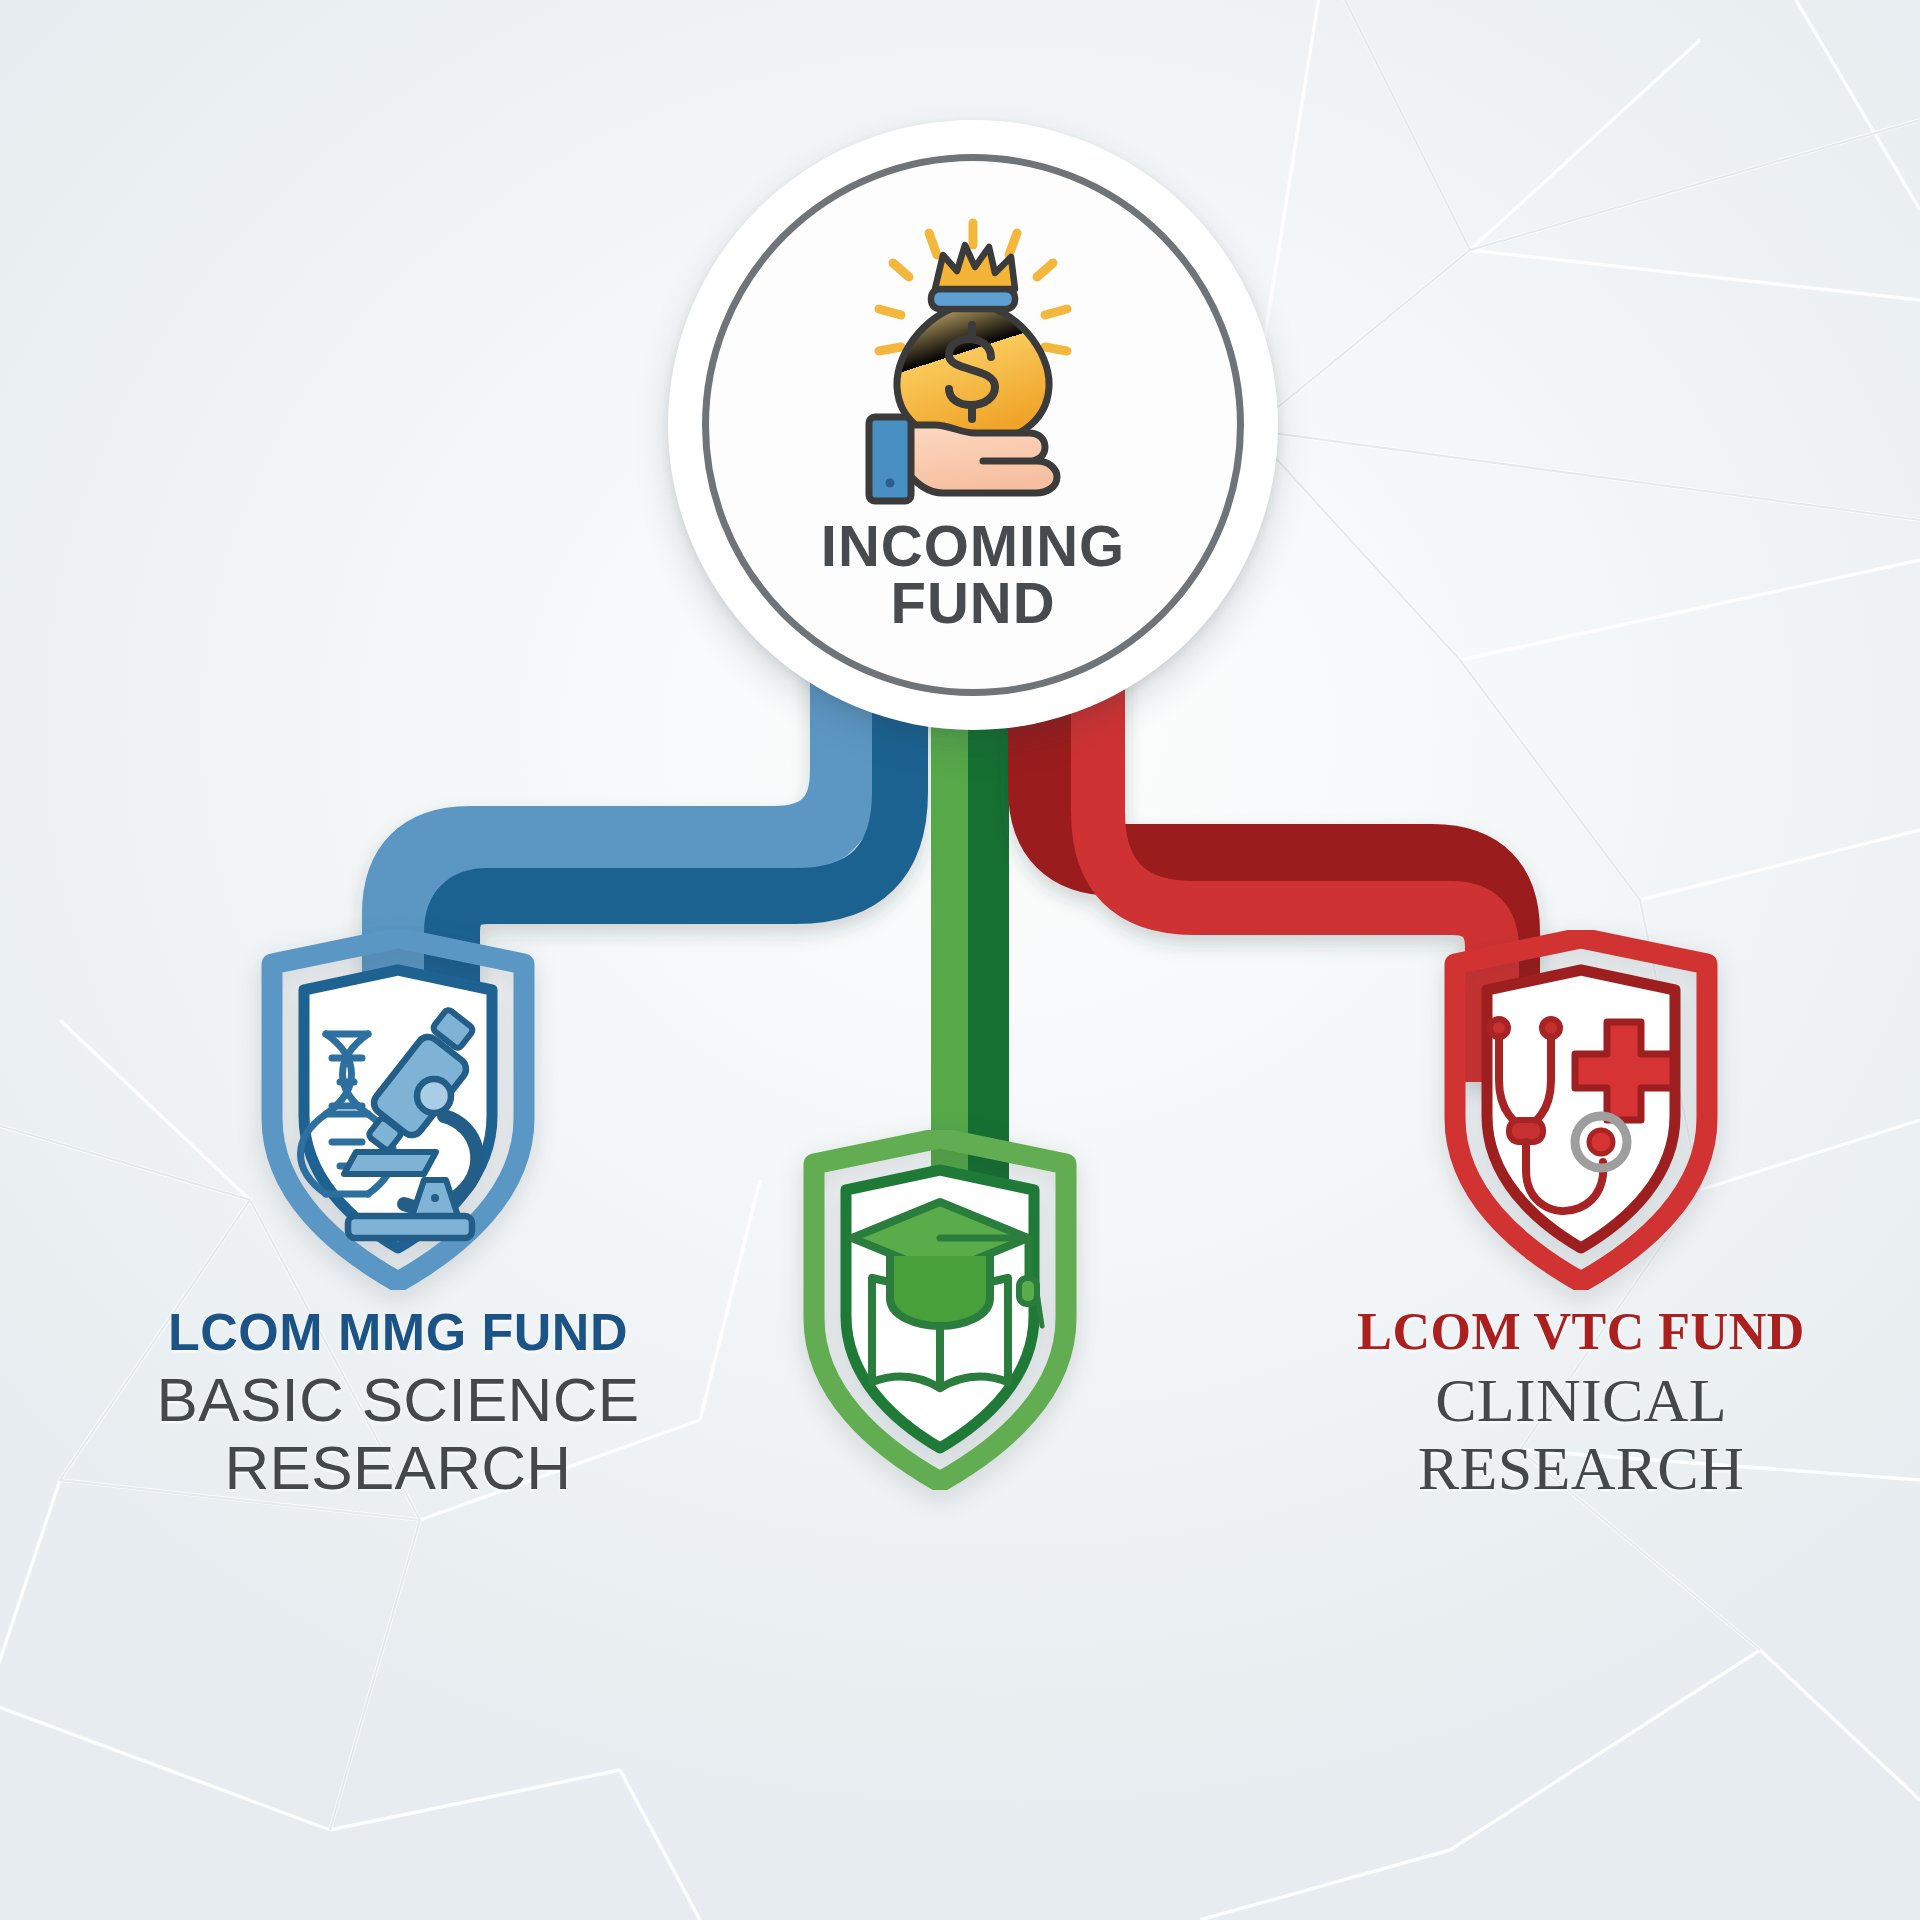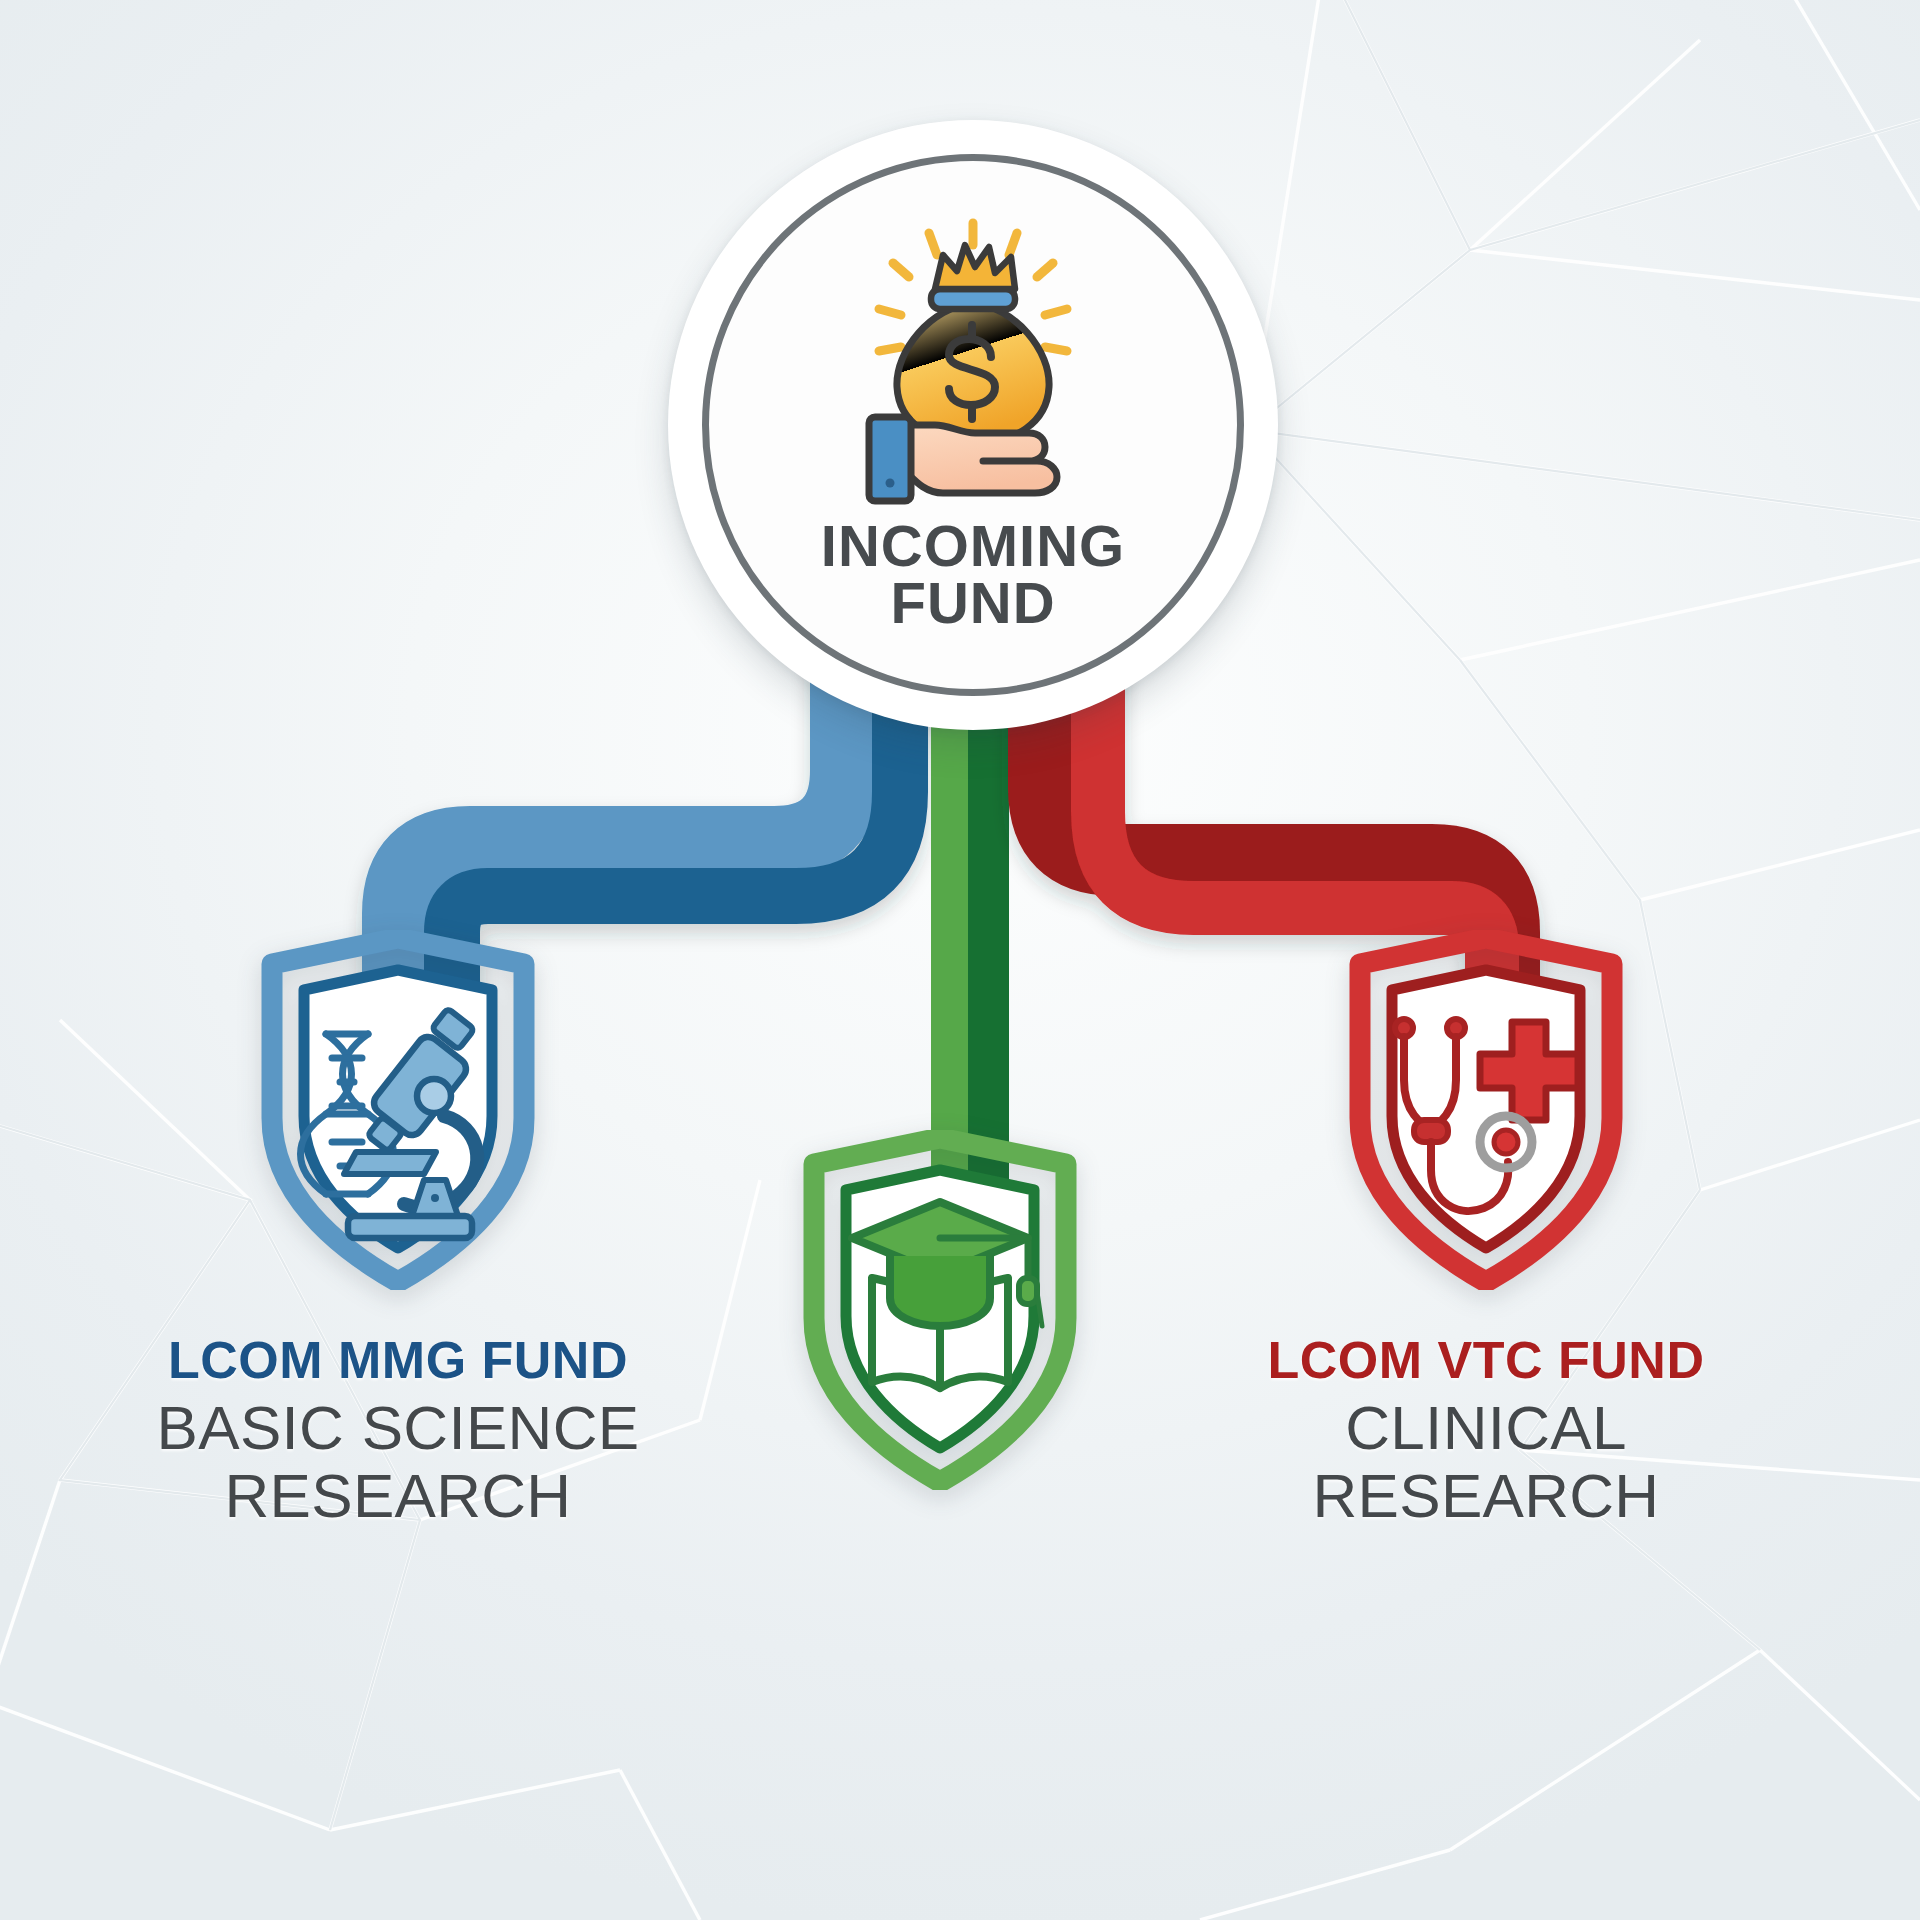--- a/index.html
+++ b/index.html
@@ -40,41 +40,41 @@
   }
   .hub-icon{width:300px;height:300px;margin-top:-8px;}
   .hub-label{
     margin-top:6px;text-align:center;
     font-size:58px;font-weight:bold;line-height:0.99;
     letter-spacing:1px;color:#474b4e;
     text-shadow:0 2px 2px rgba(255,255,255,0.9);
     font-family:"Liberation Sans", sans-serif;
   }
   
-  .branch{position:absolute;display:flex;flex-direction:column;align-items:center;gap:28px;}
+  .branch{position:absolute;display:flex;flex-direction:column;align-items:center;}
   .shield-wrap{position:relative;}
   .shield-svg{display:block;filter:drop-shadow(0 7px 12px rgba(30,45,55,0.16));}
   .caption{text-align:center;margin-top:16px;}
   .fund-name{
     font-size:52px;font-weight:bold;letter-spacing:0.5px;line-height:1.0;
     text-shadow:0 2px 3px rgba(255,255,255,0.85);
     white-space:nowrap;
   }
   .fund-desc{
     font-size:62px;font-weight:normal;line-height:1.10;color:#44484b;
     margin-top:8px;letter-spacing:0.3px;
     text-shadow:0 2px 3px rgba(255,255,255,0.85);
   }
   .c-blue{color:#1c5387;}
   .c-green{color:#1d6b33;}
   .c-red{color:#ab1f1f;}
 
   #branch-left{left:118px;top:930px;width:560px;}
   #branch-center{left:620px;top:1130px;width:640px;}
-  #branch-right{left:1206px;top:930px;width:560px;}
+  #branch-right{left:1301px;top:930px;width:560px;font-family:Liberation Serif, serif;}
 </style>
 </head>
 <body>
 
 <div id="stage">
 
   <svg id="bgnet" viewBox="0 0 1920 1920">
     <g stroke="#ffffff" stroke-width="3.4" fill="none" opacity="0.95">
       <path d="M1335 -20 L1470 250 L1920 120"></path>
       <path d="M1470 250 L1700 40"></path>

